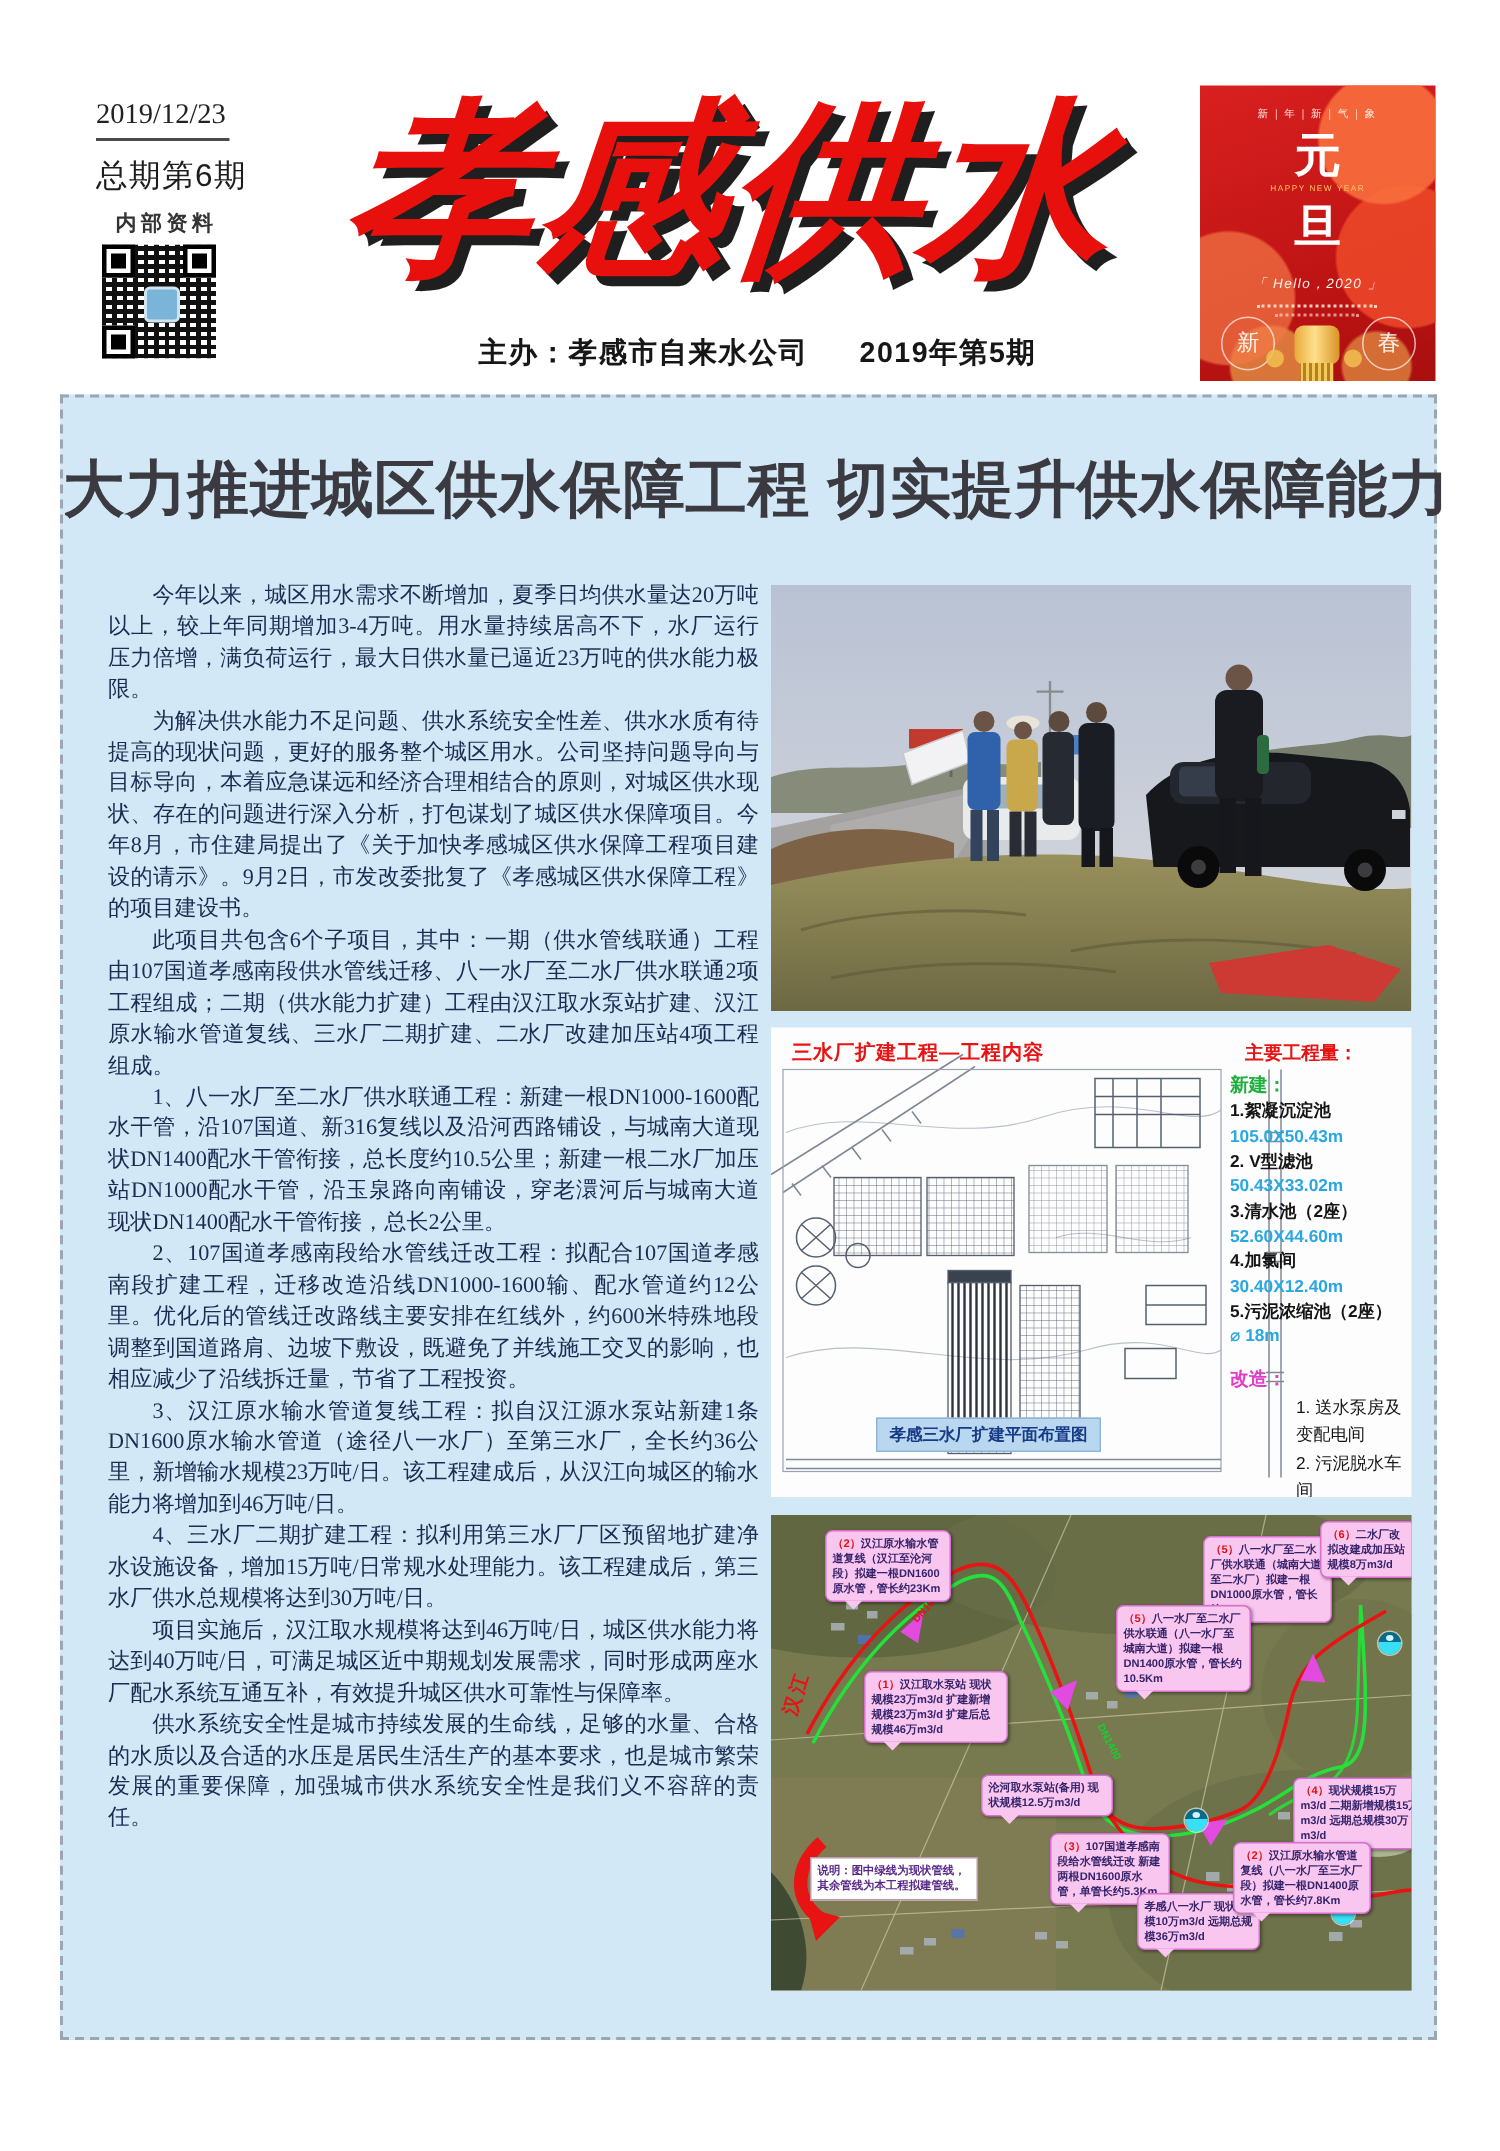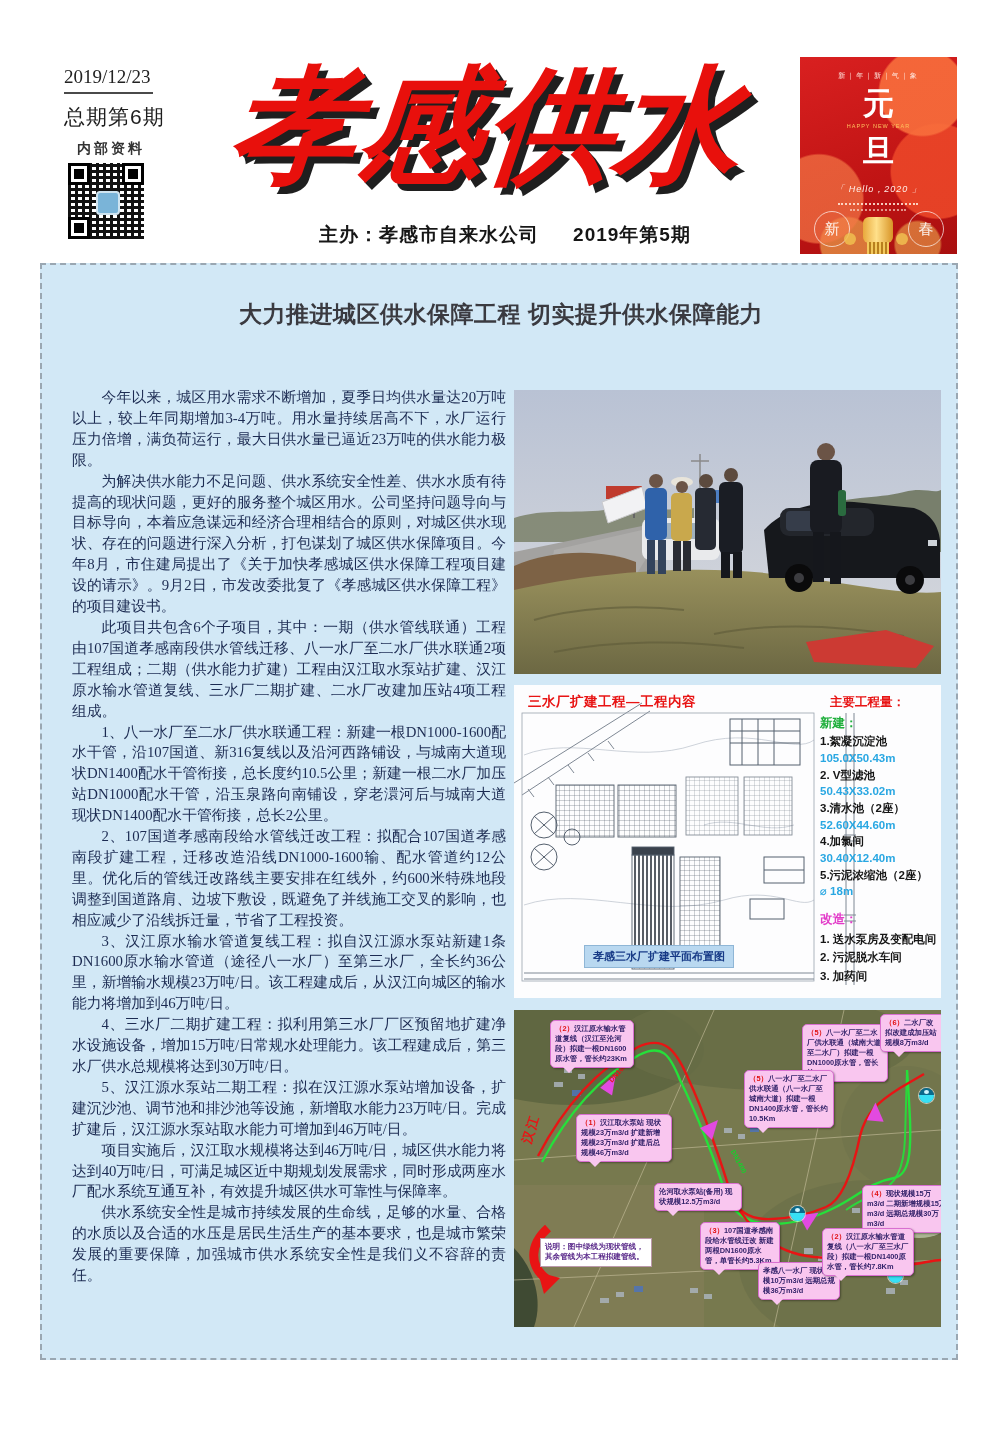--- a/index.html
+++ b/index.html
@@ -52,21 +52,21 @@
   .p-med{top:152px;width:34px;height:34px;border:1px solid rgba(255,255,255,.75);border-radius:50%;
      color:#fff;font-size:15px;line-height:34px;text-align:center;opacity:.9;}
   .p-med.l{left:14px;top:154px;}
   .p-med.r{left:108px;top:154px;}
   .p-dot{width:12px;height:12px;border-radius:50%;background:#f0c050;opacity:.85;}
   .p-dot.d1{left:44px;top:176px;}.p-dot.d2{left:96px;top:176px;}
 
   
   .content{left:40px;top:263px;width:918px;height:1097px;background:#d2e8f6;
            border:2px dashed #9aa7b2;box-sizing:border-box;}
-  .headline{left:0;top:34px;width:918px;text-align:center;font-size:23px;font-weight:bold;
+  .headline{left:0;top:34px;width:918px;text-align:center;font-size:41px;font-weight:bold;
             color:#3a3a40;letter-spacing:.5px;white-space:nowrap;}
 
   .col-left{left:30px;top:122px;width:434px;
      font-family:"Liberation Serif","DejaVu Serif",serif;
      font-size:14.8px;line-height:20.9px;color:#1c2b52;text-align:justify;}
   .col-left p{margin:0;text-indent:2em;}
 
   
   .photo{left:472px;top:125px;width:427px;height:284px;overflow:hidden;}
 
@@ -75,21 +75,21 @@
            box-shadow:0 0 0 1px #e3e9ee inset;}
   .dg-title{left:14px;top:8px;font-size:13.5px;font-weight:bold;color:#e81414;letter-spacing:.5px;}
   .dg-caption{left:70px;top:260px;background:#b9d8f0;color:#173a86;font-weight:bold;
               font-size:11px;padding:3px 8px;border:1px solid #8fb6d6;}
   .dg-list{left:306px;top:8px;width:118px;font-size:11.5px;line-height:1.45;color:#111;}
   .dg-q{color:#e81414;font-weight:bold;font-size:12.5px;margin-left:10px;}
   .dg-new{color:#1faf3c;font-weight:bold;font-size:12.5px;margin:3px 0 1px;}
   .dg-item-label{font-weight:bold;color:#151515;}
   .dg-item-dim{font-weight:bold;color:#29a7e2;}
   .dg-rebuild{color:#e23bc8;font-weight:bold;font-size:12.5px;margin:10px 0 2px;}
-  .dg-rb-item{font-weight:bold;color:#151515;line-height:1.6;}
+  .dg-rb-item{font-weight:normal;color:#151515;line-height:1.6;margin-left:44px;}
 
   
   .map{left:472px;top:745px;width:427px;height:317px;overflow:hidden;background:#77794e;}
   .callout{position:absolute;background:#f9c6ef;border:1px solid #d86fd0;border-radius:5px;
      padding:3px 4px;font-size:7.4px;line-height:1.34;color:#35246b;font-weight:bold;
      box-shadow:1px 1px 2px rgba(0,0,0,.35);z-index:3;}
   .callout .num{color:#e01010;}
   .callout::after{content:"";position:absolute;left:12px;bottom:-6px;
      border:6px solid transparent;border-top-color:#f9c6ef;border-bottom:0;}
   .map-legend{position:absolute;left:26px;top:228px;width:102px;background:#fff;
@@ -147,21 +147,20 @@
     <div class="abs headline">大力推进城区供水保障工程 切实提升供水保障能力</div>
 
     <div class="abs col-left">
         <p>今年以来，城区用水需求不断增加，夏季日均供水量达20万吨以上，较上年同期增加3-4万吨。用水量持续居高不下，水厂运行压力倍增，满负荷运行，最大日供水量已逼近23万吨的供水能力极限。</p>
         <p>为解决供水能力不足问题、供水系统安全性差、供水水质有待提高的现状问题，更好的服务整个城区用水。公司坚持问题导向与目标导向，本着应急谋远和经济合理相结合的原则，对城区供水现状、存在的问题进行深入分析，打包谋划了城区供水保障项目。今年8月，市住建局提出了《关于加快孝感城区供水保障工程项目建设的请示》。9月2日，市发改委批复了《孝感城区供水保障工程》的项目建设书。</p>
         <p>此项目共包含6个子项目，其中：一期（供水管线联通）工程由107国道孝感南段供水管线迁移、八一水厂至二水厂供水联通2项工程组成；二期（供水能力扩建）工程由汉江取水泵站扩建、汉江原水输水管道复线、三水厂二期扩建、二水厂改建加压站4项工程组成。</p>
         <p>1、八一水厂至二水厂供水联通工程：新建一根DN1000-1600配水干管，沿107国道、新316复线以及沿河西路铺设，与城南大道现状DN1400配水干管衔接，总长度约10.5公里；新建一根二水厂加压站DN1000配水干管，沿玉泉路向南铺设，穿老澴河后与城南大道现状DN1400配水干管衔接，总长2公里。</p>
         <p>2、107国道孝感南段给水管线迁改工程：拟配合107国道孝感南段扩建工程，迁移改造沿线DN1000-1600输、配水管道约12公里。优化后的管线迁改路线主要安排在红线外，约600米特殊地段调整到国道路肩、边坡下敷设，既避免了并线施工交叉的影响，也相应减少了沿线拆迁量，节省了工程投资。</p>
         <p>3、汉江原水输水管道复线工程：拟自汉江源水泵站新建1条DN1600原水输水管道（途径八一水厂）至第三水厂，全长约36公里，新增输水规模23万吨/日。该工程建成后，从汉江向城区的输水能力将增加到46万吨/日。</p>
         <p>4、三水厂二期扩建工程：拟利用第三水厂厂区预留地扩建净水设施设备，增加15万吨/日常规水处理能力。该工程建成后，第三水厂供水总规模将达到30万吨/日。</p>
-        <p>5、汉江源水泵站二期工程：拟在汉江源水泵站增加设备，扩建沉沙池、调节池和排沙池等设施，新增取水能力23万吨/日。完成扩建后，汉江源水泵站取水能力可增加到46万吨/日。</p>
         <p>项目实施后，汉江取水规模将达到46万吨/日，城区供水能力将达到40万吨/日，可满足城区近中期规划发展需求，同时形成两座水厂配水系统互通互补，有效提升城区供水可靠性与保障率。</p>
         <p>供水系统安全性是城市持续发展的生命线，足够的水量、合格的水质以及合适的水压是居民生活生产的基本要求，也是城市繁荣发展的重要保障，加强城市供水系统安全性是我们义不容辞的责任。</p>
       </div>
 
     <div class="abs photo">
       <svg width="427" height="284" viewBox="0 0 427 284" preserveAspectRatio="none">
         <defs>
           <linearGradient id="sky" x1="0" y1="0" x2="0" y2="1">
             <stop offset="0" stop-color="#b9c2d4"></stop>
               <stop offset="1" stop-color="#d9dadd"></stop>

